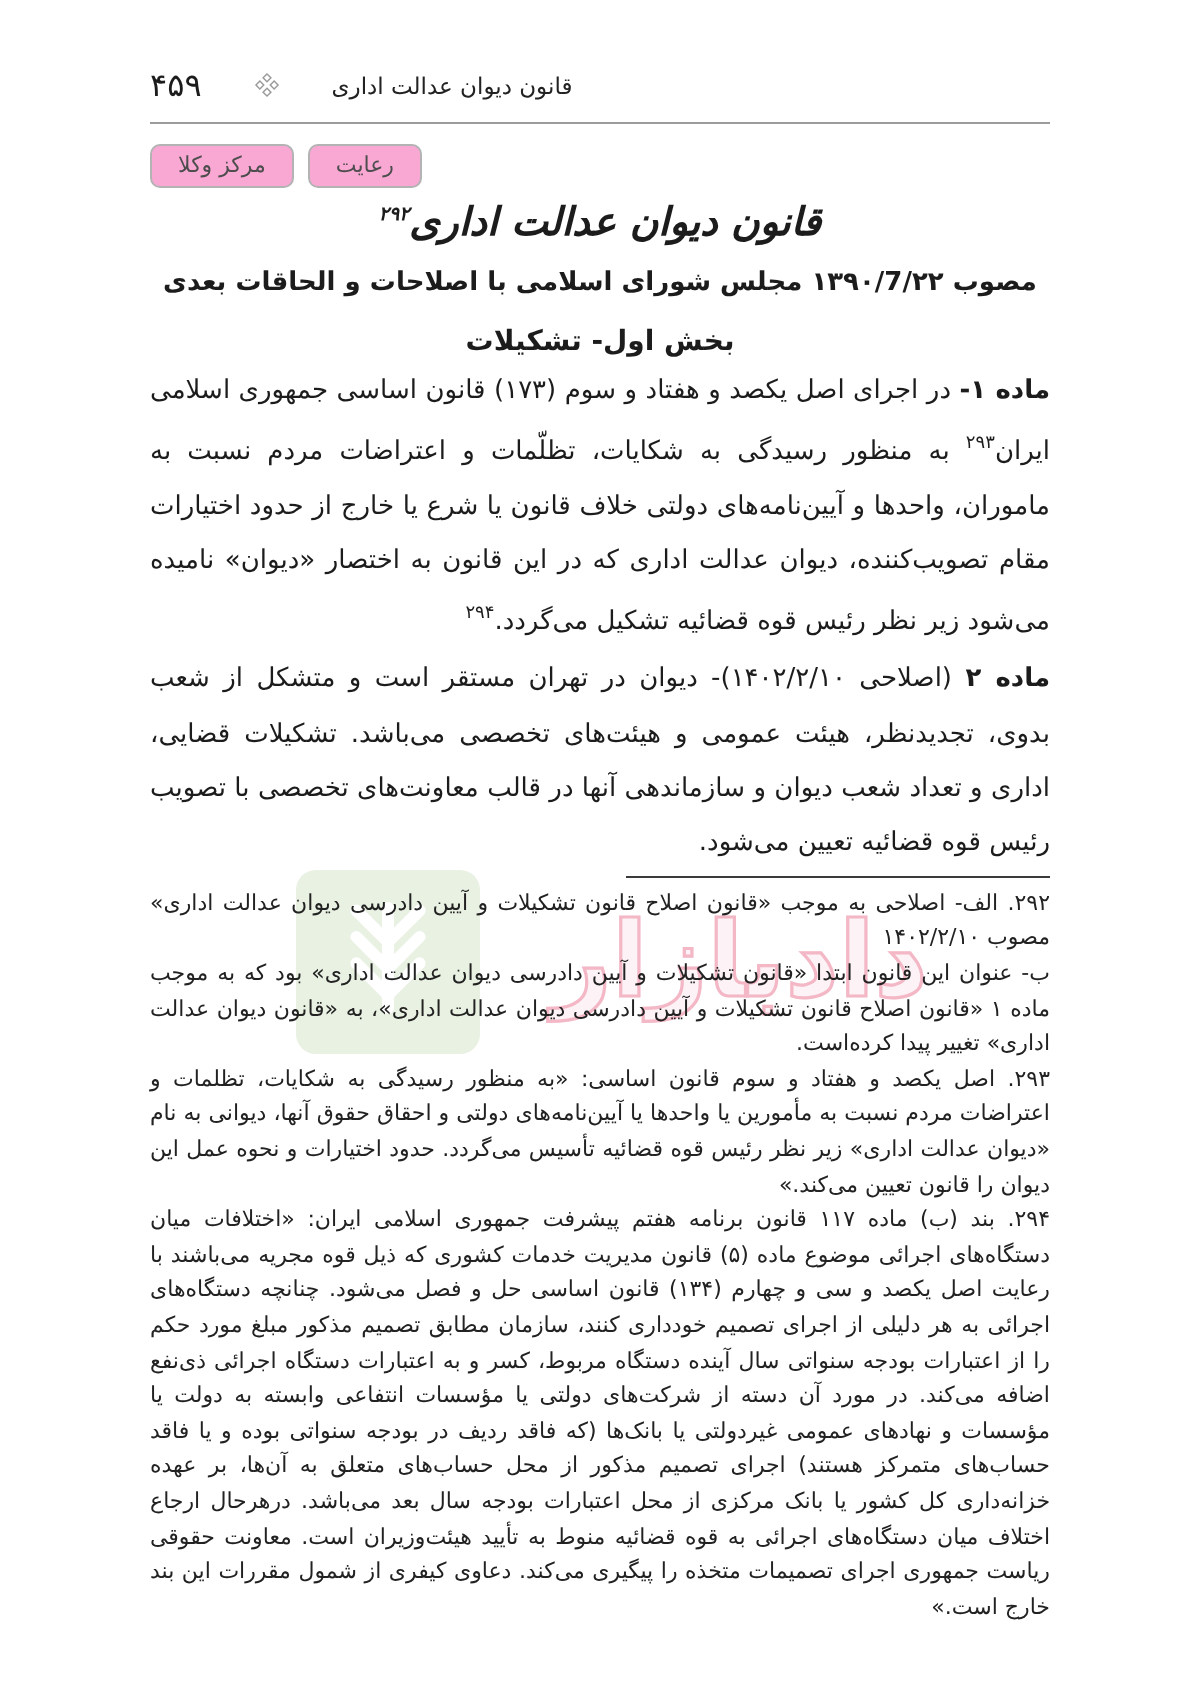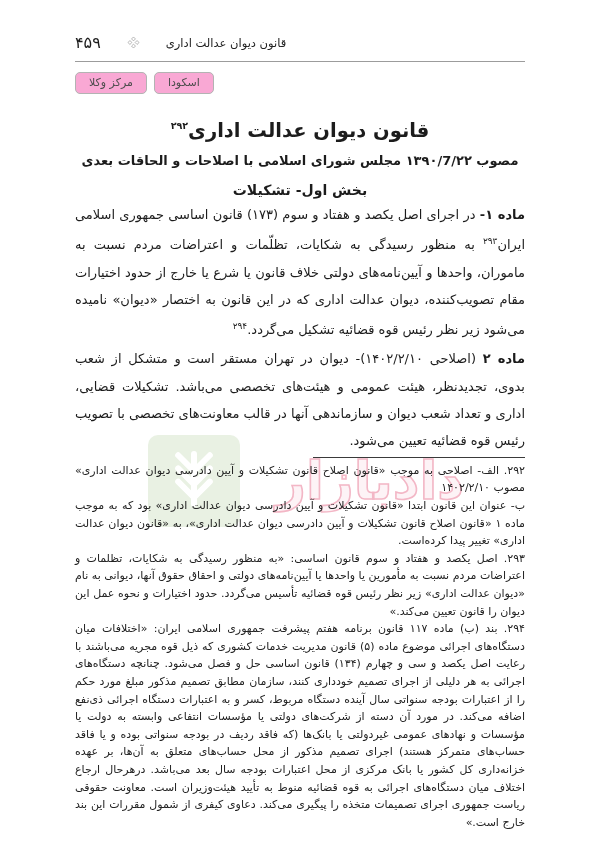--- a/index.html
+++ b/index.html
@@ -28,21 +28,21 @@
   
   .btn-row { margin-top:10px; display:flex; justify-content:flex-end; gap:7px; }
   .tag-btn {
     font-family:inherit; background:#f9a8d4;
     border:1.5px solid #b3b3b3; border-radius:5px;
     color:#4d4d4d; font-size:11px; padding:3px 13px 4px;
     cursor:pointer;
   }
 
   
-  .doc-title { text-align:center; margin-top:18px; font-size:19.5px; font-weight:bold; line-height:28px; }
+  .doc-title { text-align:center; font-size:19.5px; font-weight:bold; line-height:28px;font-style:italic; }
   .doc-title sup { font-size:9.5px; }
   .doc-subtitle { text-align:center; margin-top:6px; font-size:13px; font-weight:bold; line-height:20px; }
   .section-heading { text-align:center; margin-top:9px; font-size:14px; font-weight:bold; line-height:21px; }
 
   
   .article {
     font-size:13px; line-height:27.4px;
     text-align:justify;
   }
   .article.first { margin-top:0px; }
@@ -117,21 +117,21 @@
           <path d="M10 1.5 L13 4.5 L10 7.5 L7 4.5 Z"></path>
           <path d="M10 12.5 L13 15.5 L10 18.5 L7 15.5 Z"></path>
           <path d="M1.5 10 L4.5 7 L7.5 10 L4.5 13 Z"></path>
           <path d="M12.5 10 L15.5 7 L18.5 10 L15.5 13 Z"></path>
         </svg>
       </span>
       <span class="page-num">۴۵۹</span>
     </div>
 
     <div class="btn-row">
-      <button class="tag-btn">اسکودا</button>
+      <button class="tag-btn">رعایت</button>
       <button class="tag-btn">مرکز وکلا</button>
     </div>
 
     <h1 class="doc-title"><span>قانون دیوان عدالت اداری</span><sup>۲۹۲</sup></h1>
     <div class="doc-subtitle">مصوب ۱۳۹۰/7/۲۲ مجلس شورای اسلامی با اصلاحات و الحاقات بعدی</div>
     <h2 class="section-heading">بخش اول- تشکیلات</h2>
 
     <p class="article first"><span class="lead">ماده ۱-</span><span> در اجرای اصل یکصد و هفتاد و سوم (۱۷۳) قانون اساسی جمهوری اسلامی ایران</span><sup>۲۹۳</sup><span> به منظور رسیدگی به شکایات، تظلّمات و اعتراضات مردم نسبت به ماموران، واحدها و آیین‌نامه‌های دولتی خلاف قانون یا شرع یا خارج از حدود اختیارات مقام تصویب‌کننده، دیوان عدالت اداری که در این قانون به اختصار «دیوان» نامیده می‌شود زیر نظر رئیس قوه قضائیه تشکیل می‌گردد.</span><sup>۲۹۴</sup></p>
 
     <p class="article"><span class="lead">ماده ۲</span><span> (اصلاحی ۱۴۰۲/۲/۱۰)- دیوان در تهران مستقر است و متشکل از شعب بدوی، تجدیدنظر، هیئت عمومی و هیئت‌های تخصصی می‌باشد. تشکیلات قضایی، اداری و تعداد شعب دیوان و سازماندهی آنها در قالب معاونت‌های تخصصی با تصویب رئیس قوه قضائیه تعیین می‌شود.</span></p>

